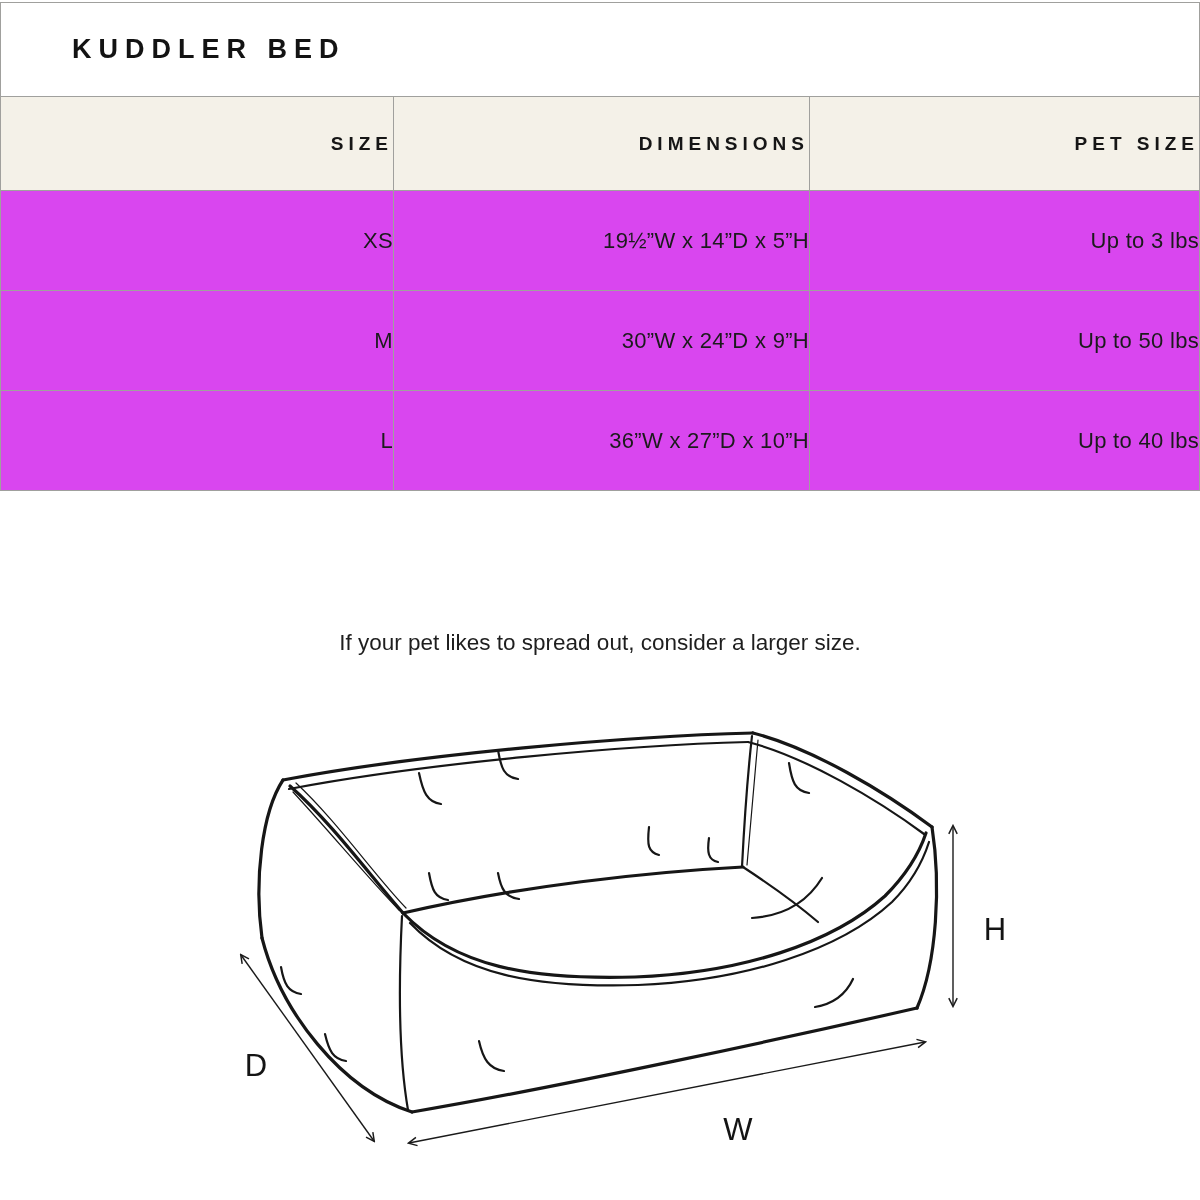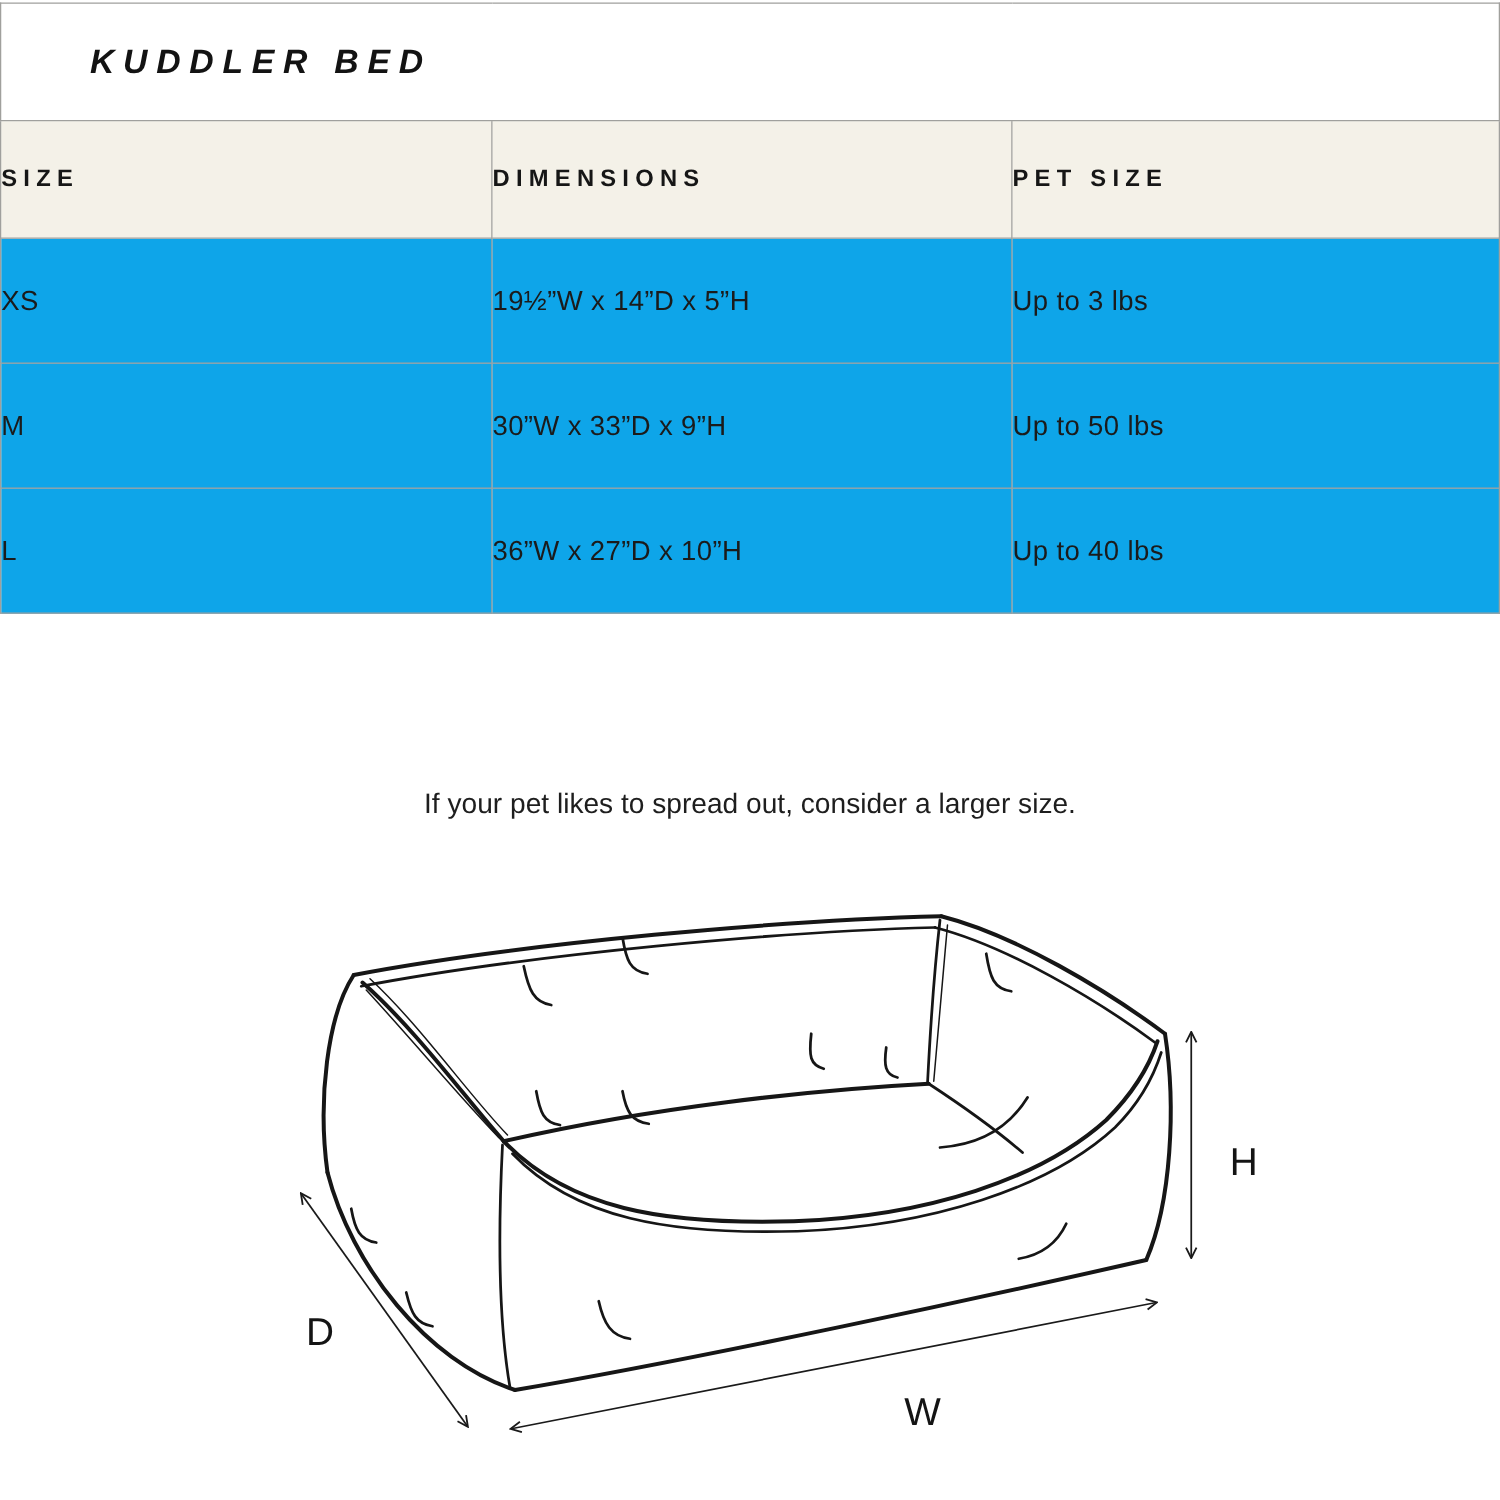--- a/index.html
+++ b/index.html
@@ -14,47 +14,46 @@
   
   table.size-chart{
     position:absolute;top:2px;left:0;
     width:1199px;
     border-collapse:collapse;
     table-layout:fixed;
   }
   table.size-chart td, table.size-chart th{
     border:1px solid #a0a09d;
     padding:0;
-    text-align:left;
+    text-align:right;
     vertical-align:middle;
   }
   tr.title-row td{
     height:93px;
     text-align:left;
     padding-left:71px;
     background:#ffffff;
   }
   .chart-title{
     font-size:27px;
     font-weight:bold;
     letter-spacing:7px;
     color:#131313;
-    font-style:italic;
   }
   tr.header-row th{
     height:93px;
     background:#f4f1e8;
     font-size:19px;
     font-weight:bold;
     letter-spacing:5px;
     color:#161616;
   }
   tr.data-row td{
     height:99px;
-    background:#0ea5e9;
+    background:#d946ef;
     font-size:22px;
     letter-spacing:0.3px;
     color:#1b1b1b;
   }
   
   .note{
     position:absolute;
     top:630px;left:0;
     width:100%;
     text-align:center;
@@ -99,21 +98,21 @@
       <th>DIMENSIONS</th>
       <th>PET SIZE</th>
     </tr>
     <tr class="data-row">
       <td>XS</td>
       <td>19½”W x 14”D x 5”H</td>
       <td>Up to 3 lbs</td>
     </tr>
     <tr class="data-row">
       <td>M</td>
-      <td>30”W x 33”D x 9”H</td>
+      <td>30”W x 24”D x 9”H</td>
       <td>Up to 50 lbs</td>
     </tr>
     <tr class="data-row">
       <td>L</td>
       <td>36”W x 27”D x 10”H</td>
       <td>Up to 40 lbs</td>
     </tr>
   </tbody>
     </table>
 

